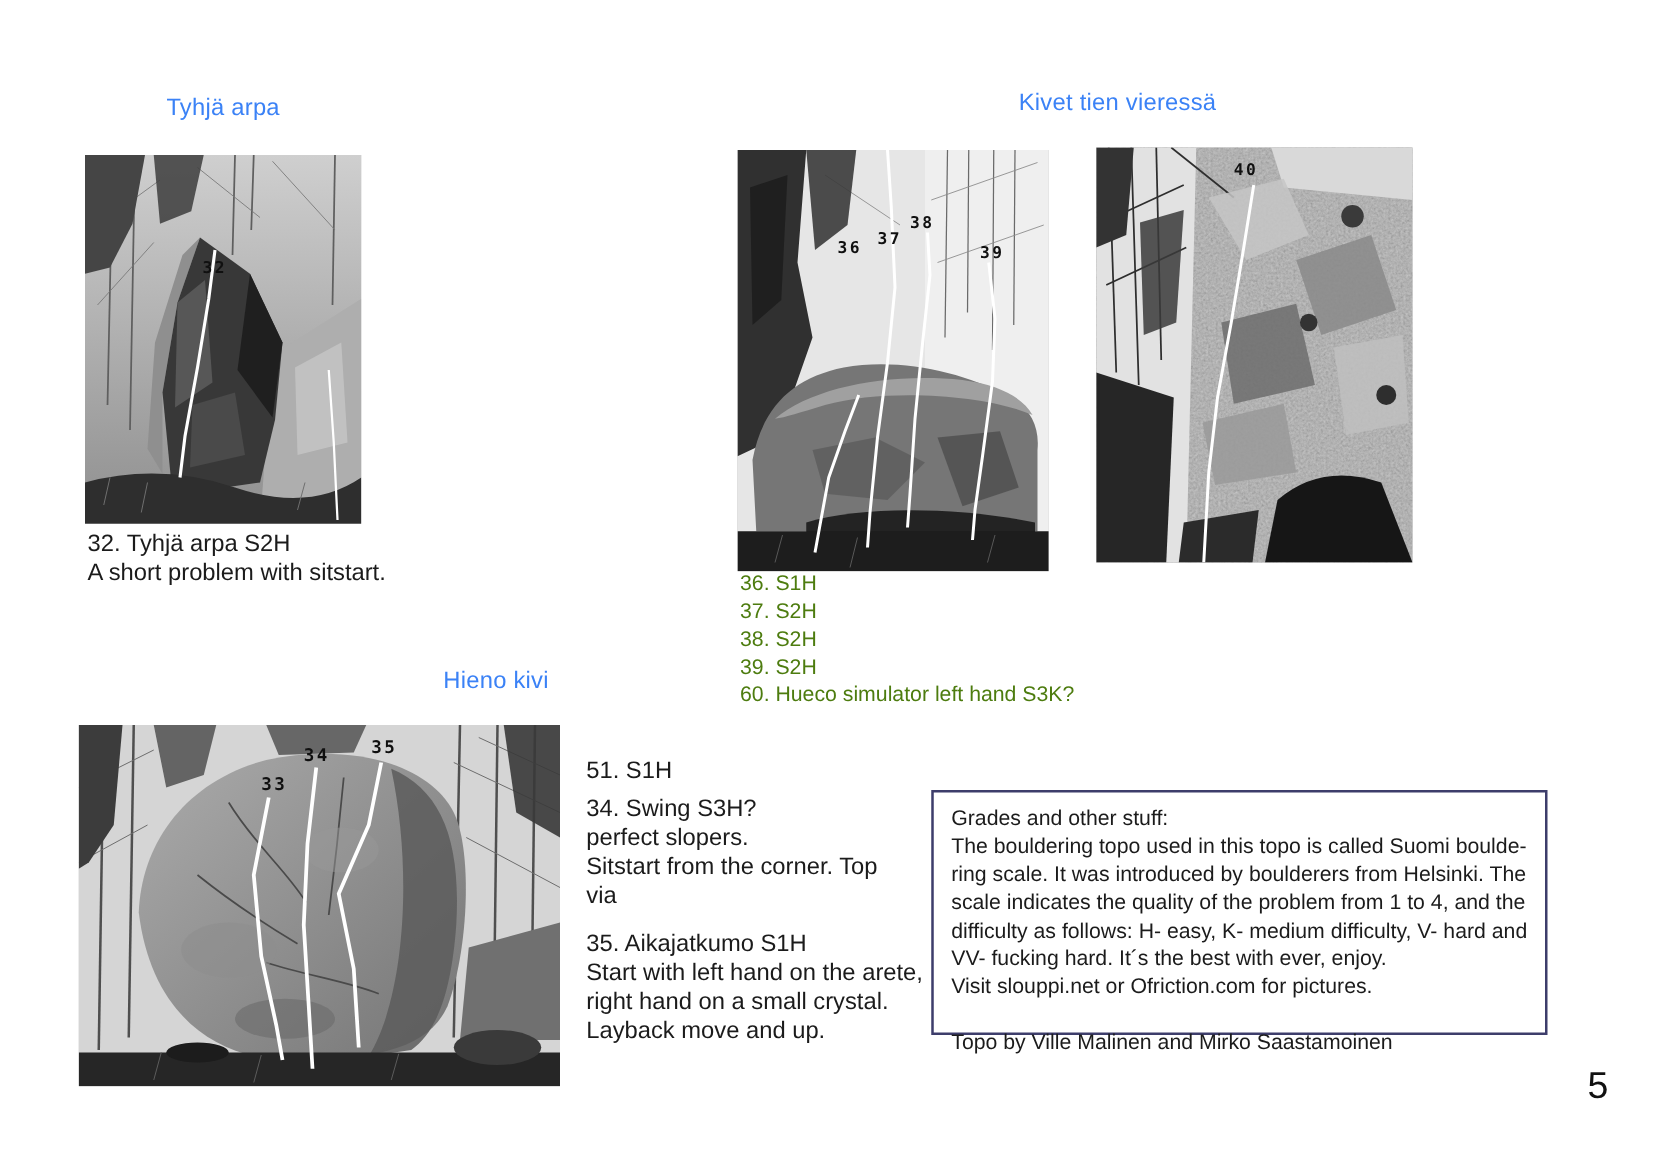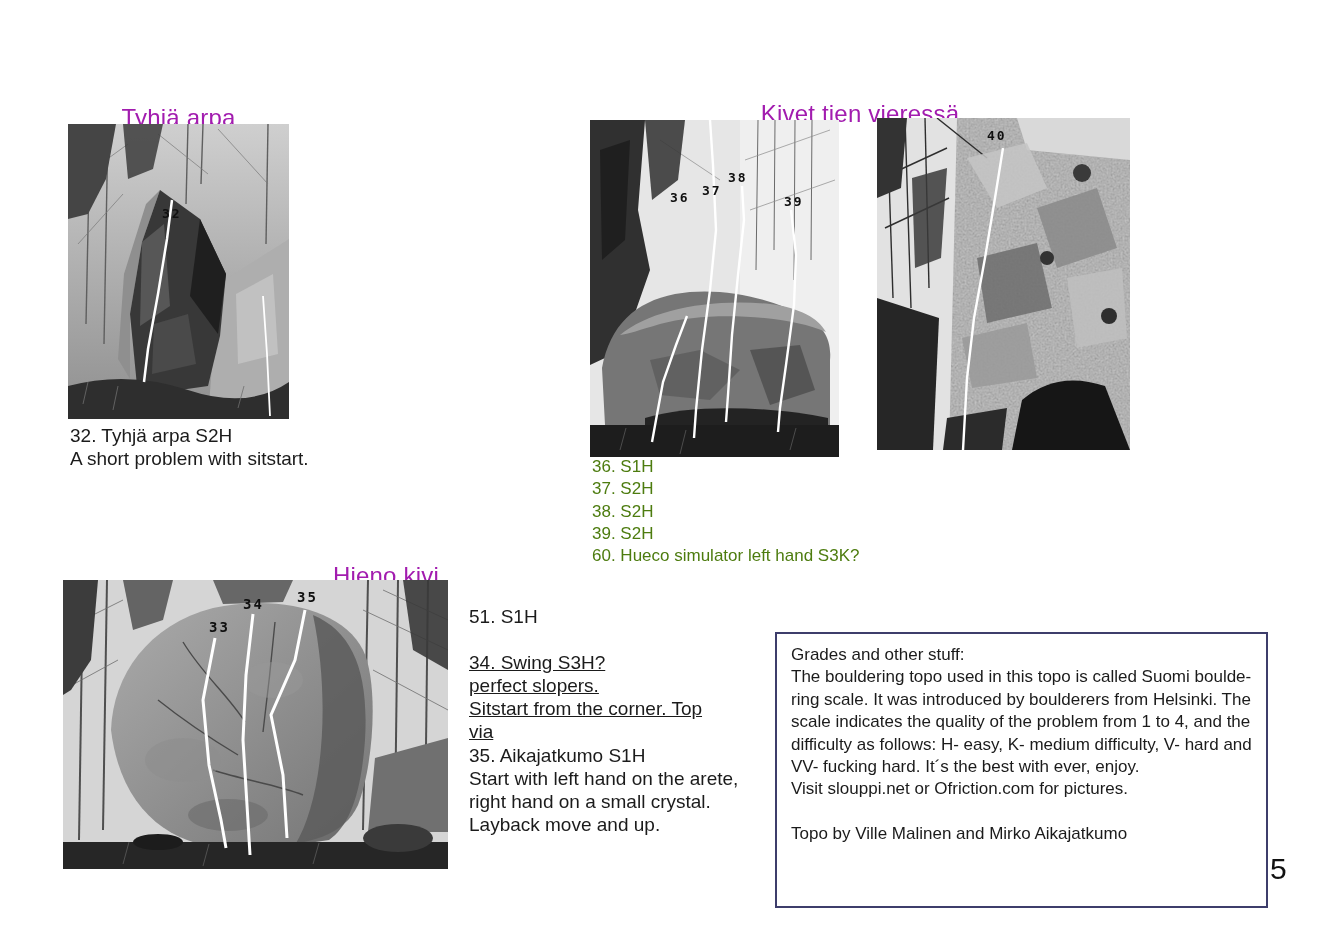--- a/index.html
+++ b/index.html
@@ -1,21 +1,21 @@
 <!DOCTYPE html>
 <html><head>
 <meta charset="utf-8">
 <style>
   html,body{margin:0;padding:0;background:#ffffff;}
   #page{
     position:relative;width:1322px;height:934px;background:#ffffff;overflow:hidden;
     font-family:"Liberation Sans",sans-serif;color:#1d1d1d;
   }
   .abs{position:absolute;}
-  .sec-title{font-size:24px;font-weight:400;text-align:center;letter-spacing:0.2px;color:#a21caf;margin-top:28px;}
+  .sec-title{font-size:19px;font-weight:400;text-align:center;letter-spacing:0.2px;color:#3b82f6;}
   .body-text{font-size:19px;line-height:23px;color:#1b1b1b;}
   .route-line-item{font-size:17px;line-height:22.3px;color:#4d7c0f;}
   .photo{display:block;background:#bdbdbd;}
   .gbox{
     border:2px solid #3d3d6b;box-sizing:border-box;
     padding:10px 14px;font-size:17px;line-height:22.4px;color:#1b1b1b;
   }
   .gbox .spacer{height:22px;}
   .pagenum{font-size:30px;color:#111;}
   svg text.rlabel{
@@ -77,21 +77,21 @@
     <polyline points="104,76 99,115 90,170 80,225 76,258" fill="none" stroke="#ffffff" stroke-width="2.5"></polyline>
     <polyline points="195,172 199,230 202,292" fill="none" stroke="#ffffff" stroke-width="1.8"></polyline>
     <text class="rlabel" x="94" y="94" font-size="13">32</text>
   </svg>
 
   <div class="abs body-text" style="left:70px;top:424px;width:330px;">
     <div>32. Tyhjä arpa S2H</div>
     <div>A short problem with sitstart.</div>
   </div>
 
-  <div class="abs sec-title" style="left:590px;top:72px;width:540px;text-align:center;">Kivet tien vieressä</div>
+  <div class="abs sec-title" style="left:624px;top:72px;width:540px;text-align:center;">Kivet tien vieressä</div>
 
   <svg class="abs photo" style="left:590px;top:120px;" width="249" height="337" viewBox="0 0 249 337">
     <rect width="249" height="337" fill="#e6e6e6"></rect>
     <rect x="150" width="99" height="337" fill="#efefef"></rect>
     <g stroke="#6a6a6a" stroke-width="1">
       <line x1="168" y1="0" x2="166" y2="150"></line>
         <line x1="185" y1="0" x2="184" y2="130"></line>
       <line x1="205" y1="0" x2="204" y2="160"></line>
         <line x1="222" y1="0" x2="221" y2="140"></line>
     </g>
@@ -220,39 +220,39 @@
       <polyline points="242,30 232,80 208,135 220,195 224,258"></polyline>
     </g>
     <text class="rlabel" x="146" y="52" font-size="14">33</text>
     <text class="rlabel" x="180" y="29" font-size="14">34</text>
     <text class="rlabel" x="234" y="22" font-size="14">35</text>
   </svg>
 
   <div class="abs body-text" style="left:469px;top:605px;width:260px;">
     <div>51. S1H</div>
   </div>
-  <div class="abs body-text" style="left:469px;top:651px;width:260px;text-decoration:underline;">
+  <div class="abs body-text" style="left:469px;top:636px;width:260px;">
     <div>34. Swing S3H?</div>
     <div>perfect slopers.</div>
     <div>Sitstart from the corner. Top via</div>
   </div>
   <div class="abs body-text" style="left:469px;top:744px;width:270px;">
     <div>35. Aikajatkumo S1H</div>
     <div>Start with left hand on the arete,</div>
     <div>right hand on a small crystal.</div>
     <div>Layback move and up.</div>
   </div>
 
-  <div class="abs gbox" style="left:775px;top:632px;width:493px;height:276px;">
+  <div class="abs gbox" style="left:745px;top:632px;width:493px;height:196px;">
     <div>Grades and other stuff:</div>
     <div>The bouldering topo used in this topo is called Suomi boulde-</div>
     <div>ring scale. It was introduced by boulderers from Helsinki. The</div>
     <div>scale indicates the quality of the problem from 1 to 4, and the</div>
     <div>difficulty as follows: H- easy, K- medium difficulty, V- hard and</div>
     <div>VV- fucking hard. It´s the best with ever, enjoy.</div>
     <div>Visit slouppi.net or Ofriction.com for pictures.</div>
     <div class="spacer"></div>
-    <div>Topo by Ville Malinen and Mirko Aikajatkumo</div>
+    <div>Topo by Ville Malinen and Mirko Saastamoinen</div>
   </div>
 
   <div class="abs pagenum" style="left:1270px;top:852px;">5</div>
 
 </div>
 
 </body></html>

